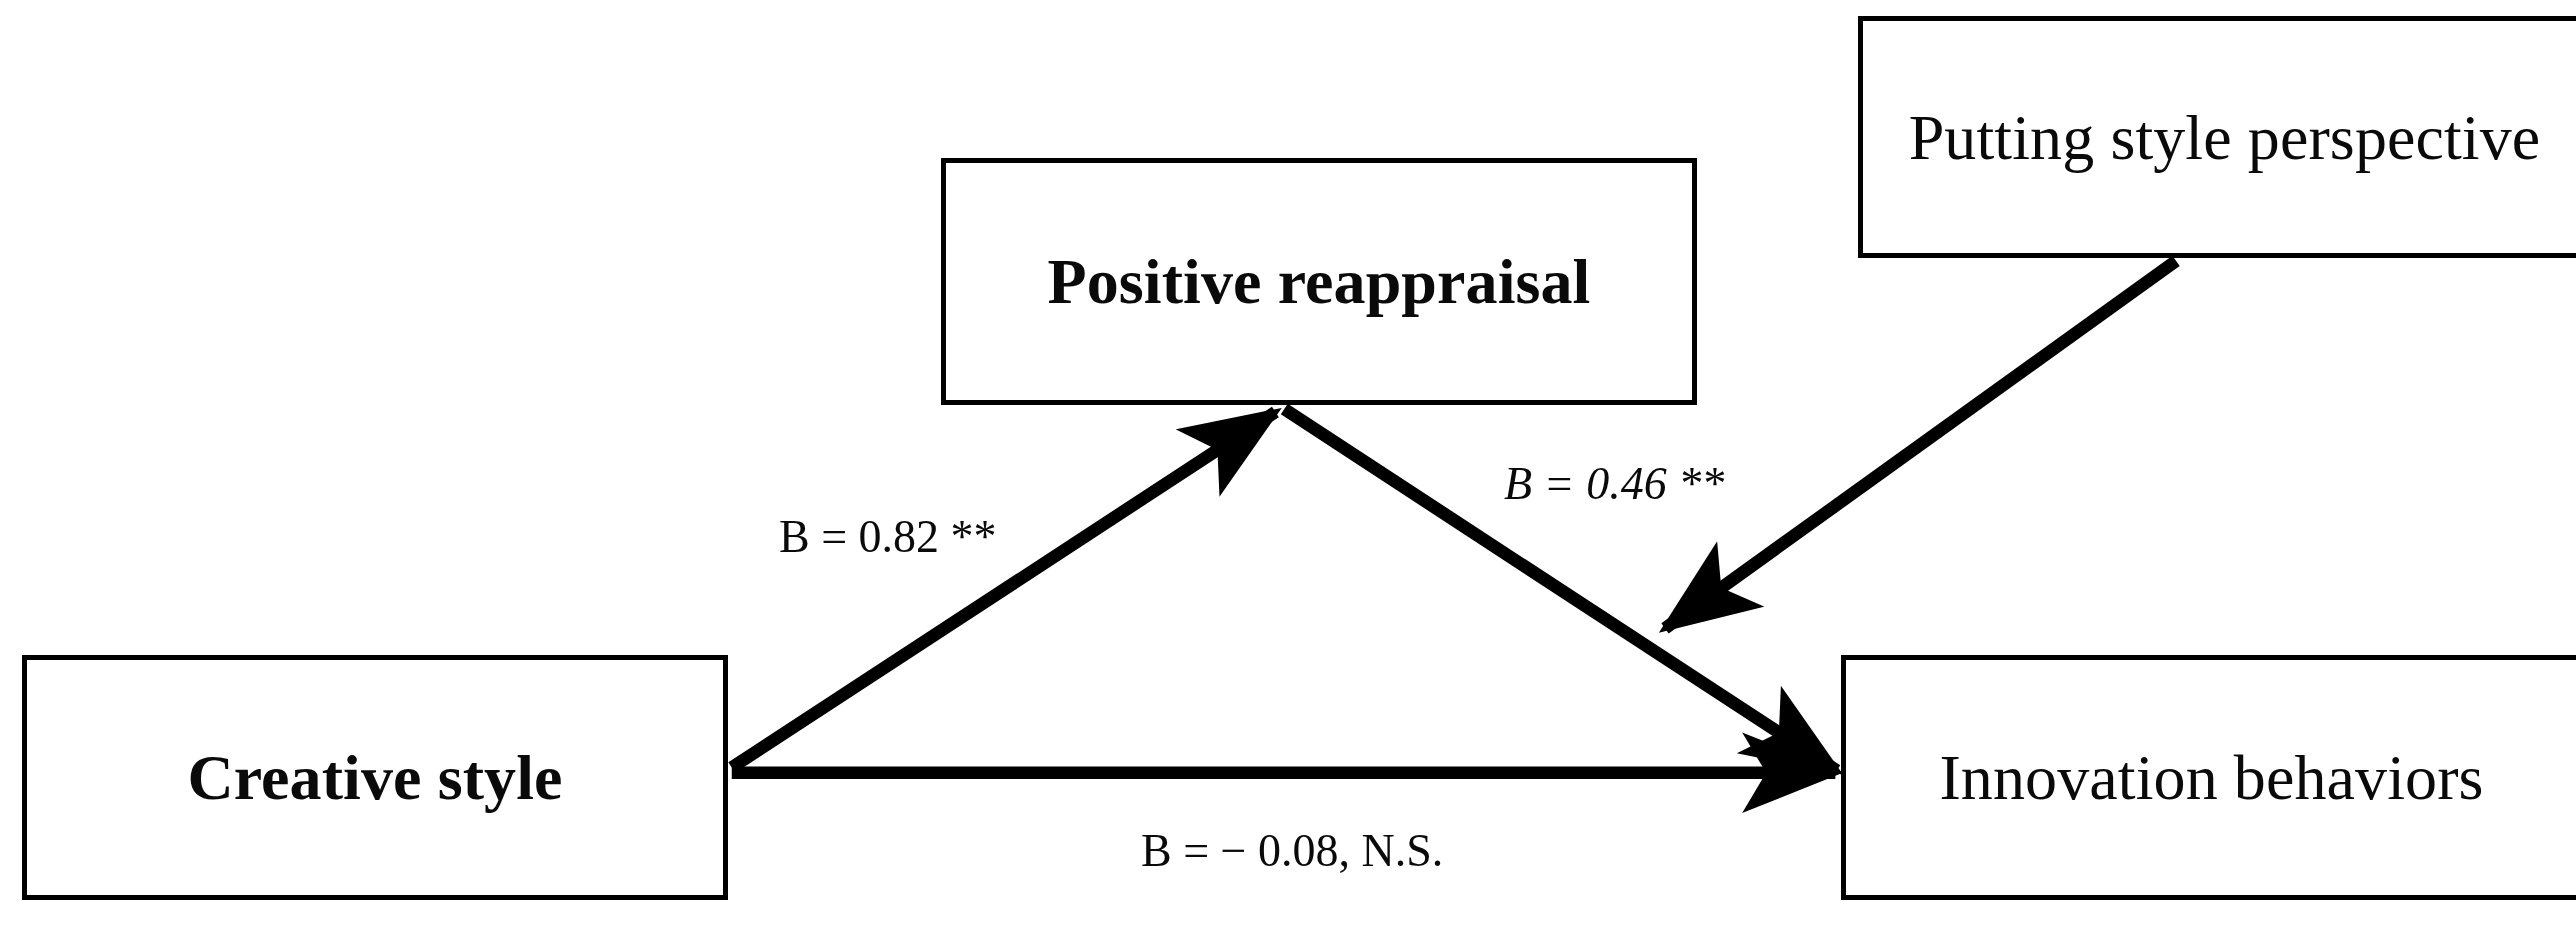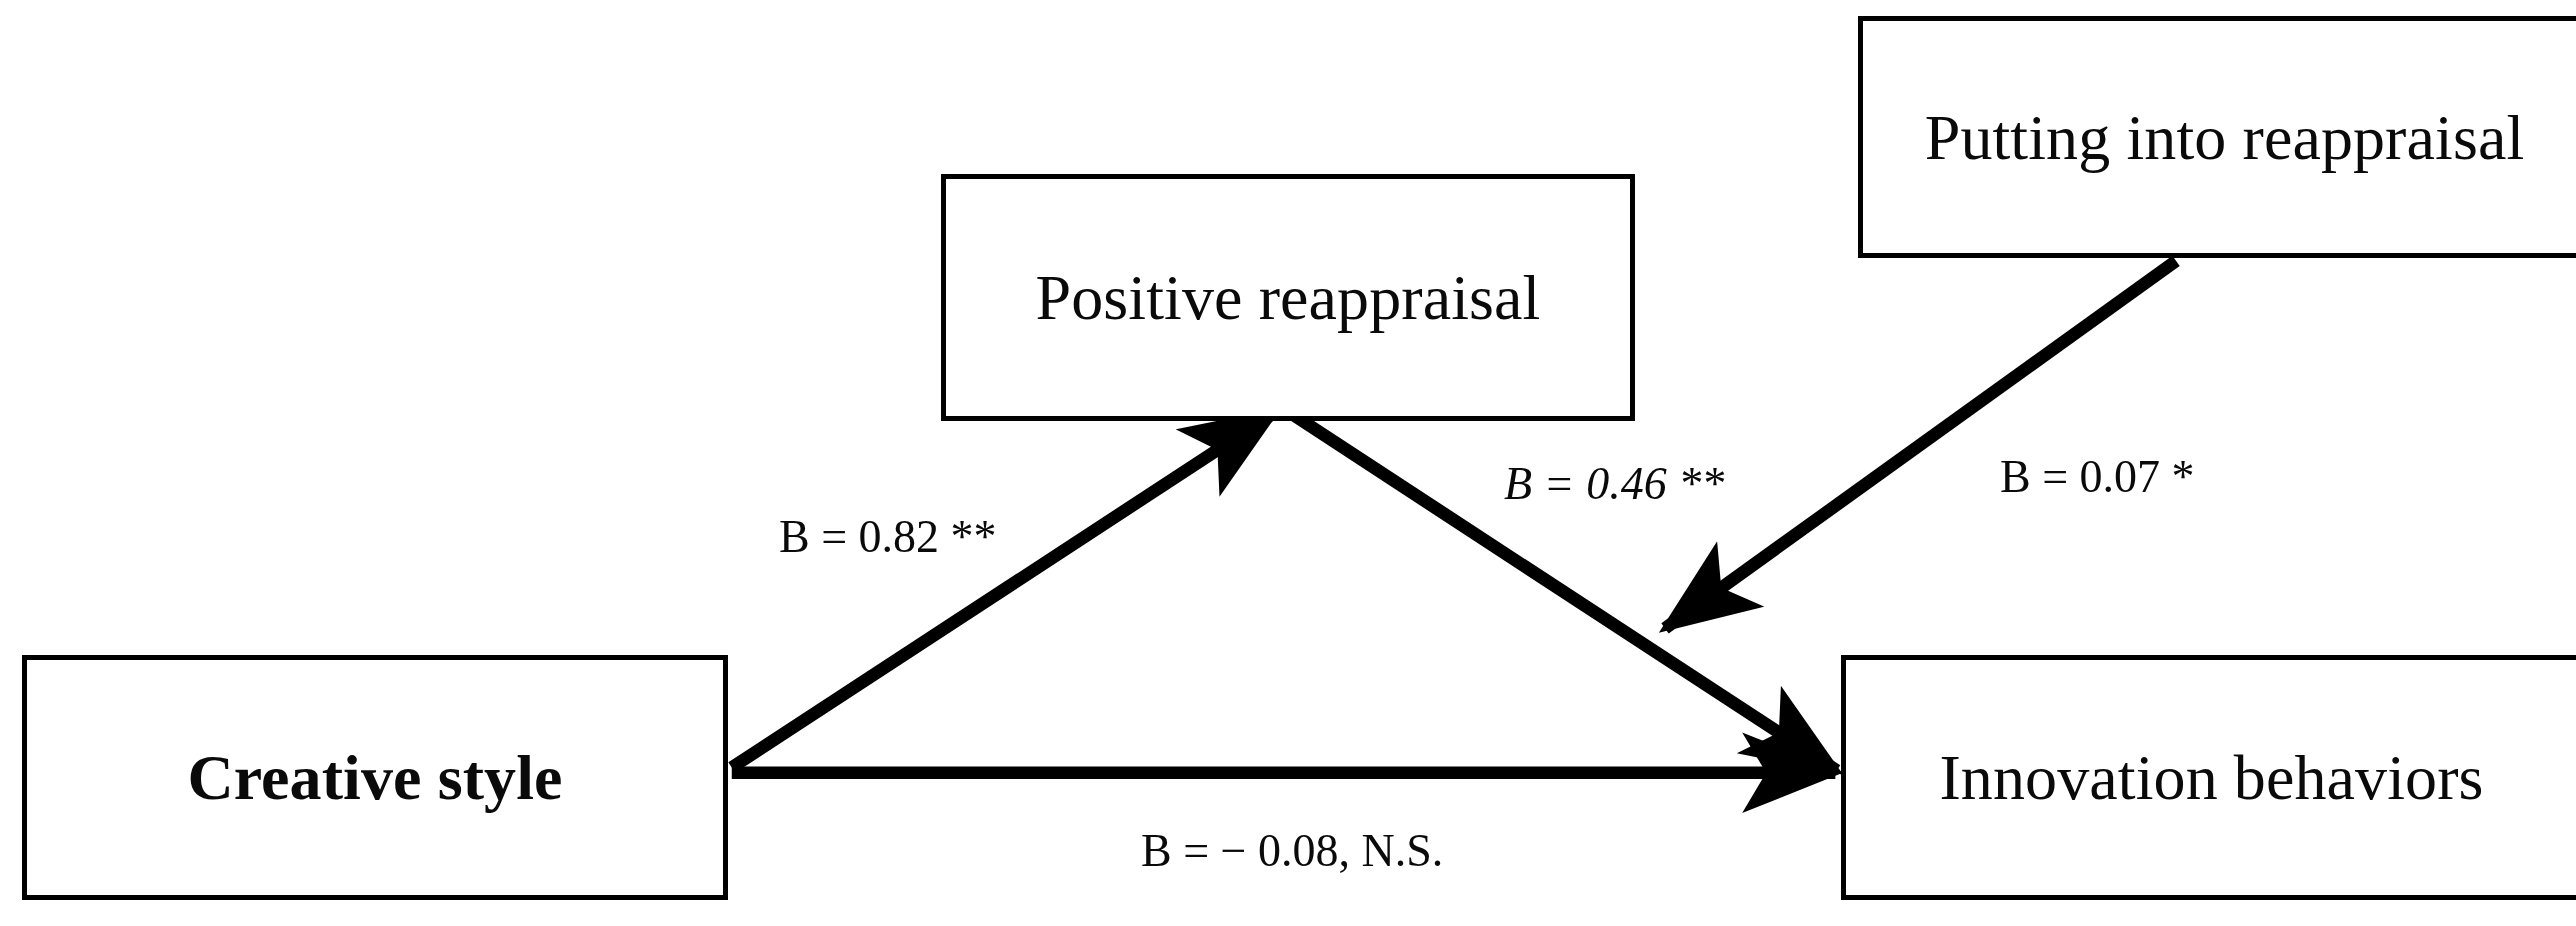--- a/index.html
+++ b/index.html
@@ -45,21 +45,21 @@
   .edge-label {
     position: absolute;
     font-size: 46px;
     color: #0a0a0a;
     white-space: nowrap;
     z-index: 4;
     background: transparent;
   }
   
   #node-positive-reappraisal {
-    left: 941px;  top: 174px;  width: 694px;  height: 247px;
+    left: 941px;  top: 158px;  width: 756px;  height: 247px; font-weight: bold;
   }
   #node-putting-into-perspective {
     left: 1858px; top: 16.3px;   width: 733px;  height: 242px;
   }
   #node-creative-style {
     left: 22px;   top: 655px;  width: 706px;  height: 245px; font-weight: bold;
   }
   #node-innovation-behaviors {
     left: 1841px; top: 655px;  width: 741px; height: 245px;
   }
@@ -88,33 +88,32 @@
     <line x1="2938" y1="352" x2="2248" y2="848" stroke="#000000" stroke-width="17" marker-end="url(#arrowhead)"></line>
 
     <line x1="988" y1="1043" x2="2478" y2="1043" stroke="#000000" stroke-width="17" marker-end="url(#arrowhead)"></line>
   </svg>
 
   <div class="node-box" id="node-positive-reappraisal">
     <span class="node-label">Positive reappraisal</span>
   </div>
 
   <div class="node-box" id="node-putting-into-perspective">
-    <span class="node-label">Putting into reappraisal</span>
+    <span class="node-label">Putting style perspective</span>
   </div>
 
   <div class="node-box" id="node-creative-style">
     <span class="node-label">Creative style</span>
   </div>
 
   <div class="node-box" id="node-innovation-behaviors">
     <span class="node-label">Innovation behaviors</span>
   </div>
 
   <div class="edge-label" id="edge-label-a">B = 0.82 **</div>
 
   <div class="edge-label" id="edge-label-b">B = 0.46 **</div>
 
-  <div class="edge-label" id="edge-label-mod">B = 0.07 *</div>
 
   <div class="edge-label" id="edge-label-c">B = − 0.08, N.S.</div>
 
 </div>
 
 
 </body></html>

